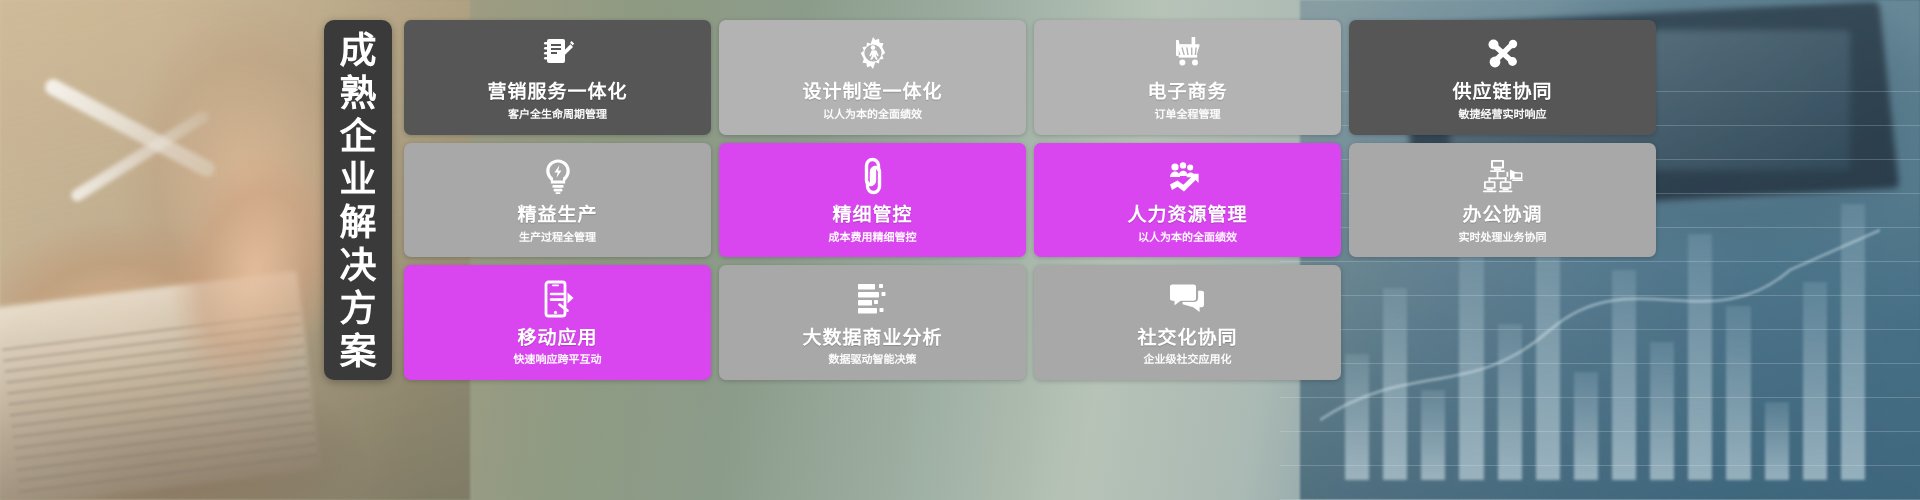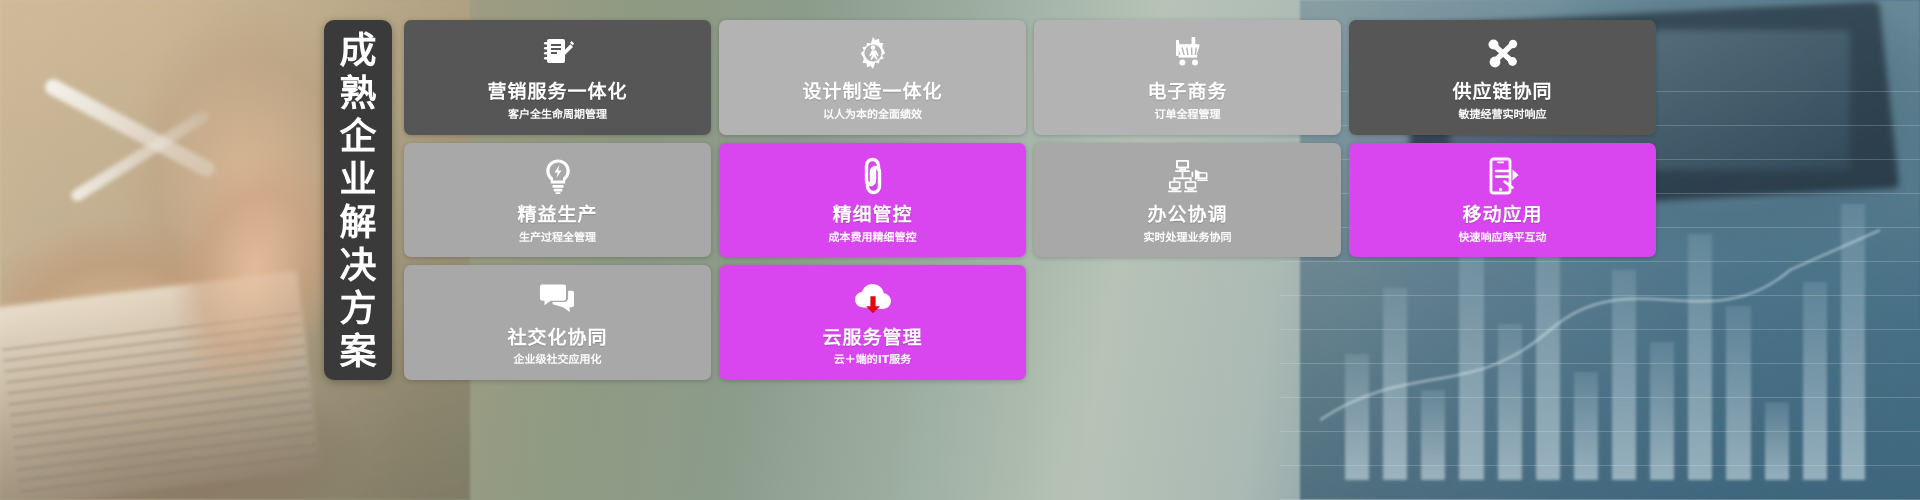--- a/index.html
+++ b/index.html
@@ -318,20 +318,35 @@
       <span class="ico">
         <svg width="30" height="38" viewBox="0 0 30 38" fill="none" stroke="#fff" stroke-width="3.4" stroke-linecap="round">
           <path d="M20.5 12.5V8.5a6 6 0 0 0-12 0v15a4 4 0 0 0 8 0V10.5"></path>
           <path d="M9.5 25.5v4a6 6 0 0 0 12 0v-15a4 4 0 0 0-8 0v13"></path>
         </svg>
       </span>
       <span class="t">精细管控</span>
       <span class="s">成本费用精细管控</span>
     </div>
 
+    <div class="card red">
+      <span class="ico">
+        <svg width="40" height="32" viewBox="0 0 40 32" fill="#fff">
+          <circle cx="7" cy="7" r="3.6"></circle>
+          <circle cx="15" cy="5.4" r="3.2"></circle>
+          <circle cx="22.2" cy="7.4" r="3"></circle>
+          <path d="M2 17c0-3.3 2.3-5.6 5-5.6s5 2.3 5 5.6z"></path>
+          <path d="M10.6 16c0-3 2.1-5.2 4.6-5.2s4.6 2.2 4.6 5.2z"></path>
+          <path d="M18.6 17.2c0-2.8 1.8-4.8 4-4.8s4 2 4 4.8z"></path>
+          <path d="M2 24.6l7.4-4.2 6 4.4 8.4-8.4-2.6-2.6h9.4v9.2l-3-3-11.6 11.4-6.4-4.6L4 30z"></path>
+        </svg>
+      </span>
+      <span class="t">人力资源管理</span>
+      <span class="s">以人为本的全面绩效</span>
+    </div>
 
     <div class="card gray">
       <span class="ico">
         <svg width="40" height="34" viewBox="0 0 40 34" fill="#fff">
           <rect x="8" y="1" width="13" height="8.4" rx="1"></rect>
           <rect x="10" y="2.8" width="9" height="4.8" fill="#a8a8a8"></rect>
           <rect x="11" y="9.4" width="7" height="1.8"></rect>
           <rect x="7" y="11.2" width="15" height="1.8" rx=".9"></rect>
           <rect x="13.6" y="13" width="1.8" height="7"></rect>
           <rect x="5.5" y="18.4" width="18" height="1.8"></rect>
@@ -364,37 +379,43 @@
           <circle cx="14.5" cy="32.4" r="1.6" fill="#fff"></circle>
           <path d="M10 14h12M10 19.6h12" stroke="#fff" stroke-width="2.6" stroke-linecap="round"></path>
           <path d="M26.5 12.5l6 5.5-6 5.5z" fill="#fff"></path>
           <path d="M18.5 24.6l8 6" stroke="#fff" stroke-width="2.6" stroke-linecap="round"></path>
         </svg>
       </span>
       <span class="t">移动应用</span>
       <span class="s">快速响应跨平互动</span>
     </div>
 
+    <div class="card gray">
+      <span class="ico">
+        <svg width="34" height="34" viewBox="0 0 34 34" fill="#fff">
+          <rect x="2" y="2" width="17" height="5.6" rx=".8"></rect>
+          <rect x="2" y="10" width="21" height="5.6" rx=".8"></rect>
+          <rect x="2" y="18" width="14" height="5.6" rx=".8"></rect>
+          <rect x="2" y="26" width="19" height="5.6" rx=".8"></rect>
+          <rect x="23" y="2" width="4" height="4" rx=".7"></rect>
+          <rect x="25.5" y="10" width="4" height="4" rx=".7"></rect>
+          <rect x="18" y="18" width="4" height="4" rx=".7"></rect>
+          <rect x="23.5" y="26" width="4" height="4" rx=".7"></rect>
+        </svg>
+      </span>
+      <span class="t">大数据商业分析</span>
+      <span class="s">数据驱动智能决策</span>
+    </div>
 
     <div class="card gray">
       <span class="ico">
         <svg width="40" height="32" viewBox="0 0 40 32" fill="#fff">
           <path d="M2 3.6C2 2.3 3 1.4 4.3 1.4h21.4c1.3 0 2.3.9 2.3 2.2v11.9c0 1.3-1 2.2-2.3 2.2H12.6l-6.1 4.6v-4.6H4.3c-1.3 0-2.3-.9-2.3-2.2z"></path>
           <path d="M14.6 21.2V19h11.5c2.3 0 4-1.7 4-3.8V7.8h3.6c1.3 0 2.3.9 2.3 2.2v12c0 1.3-1 2.2-2.3 2.2h-2.1v4.8l-6.4-4.8z"></path>
         </svg>
       </span>
       <span class="t">社交化协同</span>
       <span class="s">企业级社交应用化</span>
     </div>
 
-    <div class="card red">
-      <span class="ico">
-        <svg width="40" height="34" viewBox="0 0 40 34" fill="#fff">
-          <path d="M10.4 25.6C5.8 25.6 2 22 2 17.6c0-4 3.1-7.4 7.2-7.9C10.4 5.2 14.6 2 19.6 2c5.6 0 10.3 4 11.2 9.2 4 .5 7.2 3.8 7.2 7.9 0 4.4-3.8 8-8.4 8z"></path>
-          <path d="M20 14.4l-7 7h4.4v10h5.2v-10H27z" fill="#e30613" transform="rotate(180 20 22.8)"></path>
-        </svg>
-      </span>
-      <span class="t">云服务管理</span>
-      <span class="s">云＋端的IT服务</span>
-    </div>
 
   </div>
 </div>
 
 </body></html>

